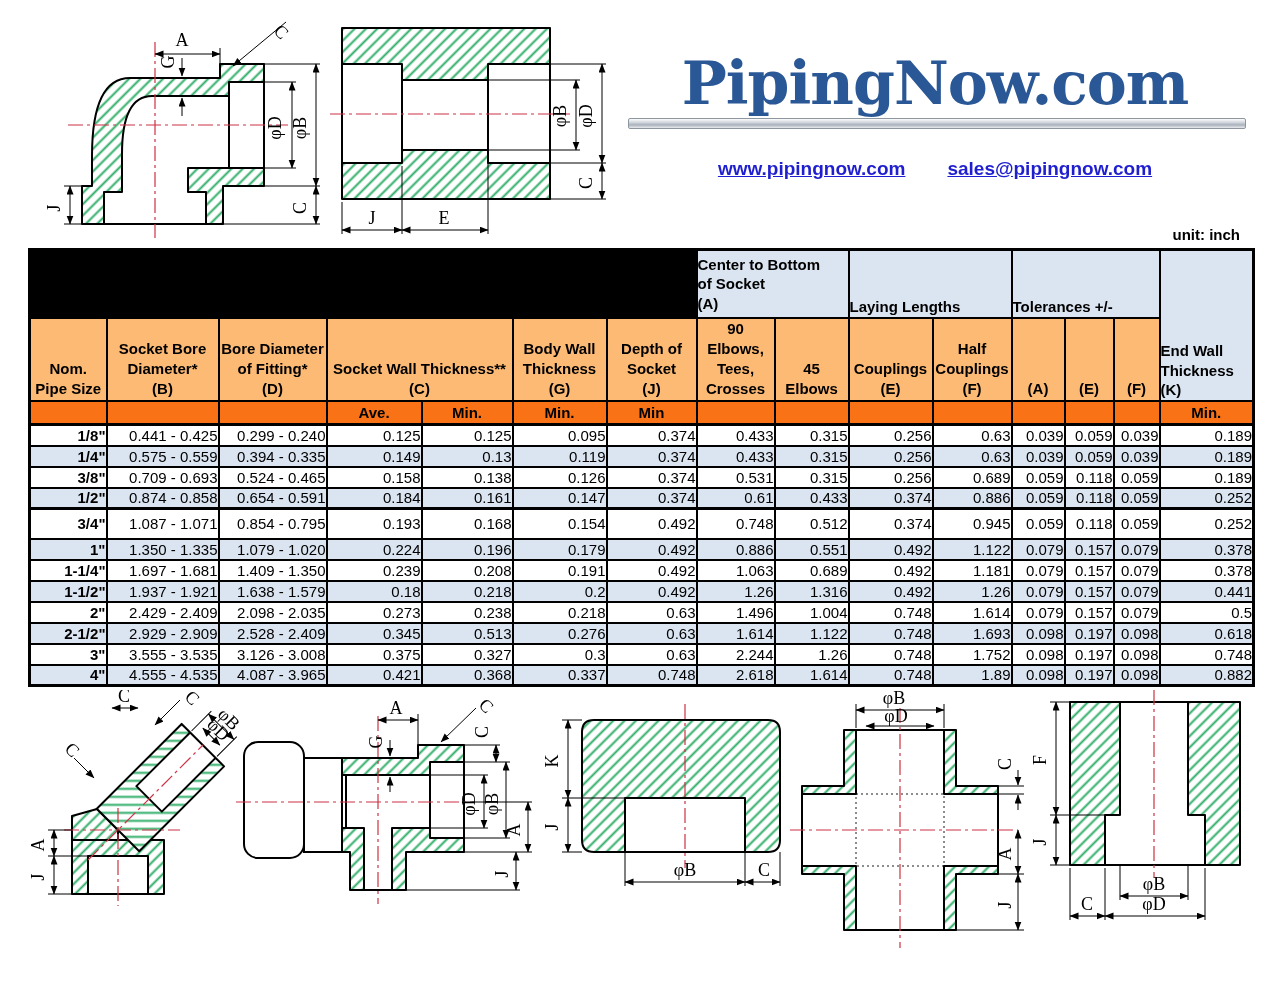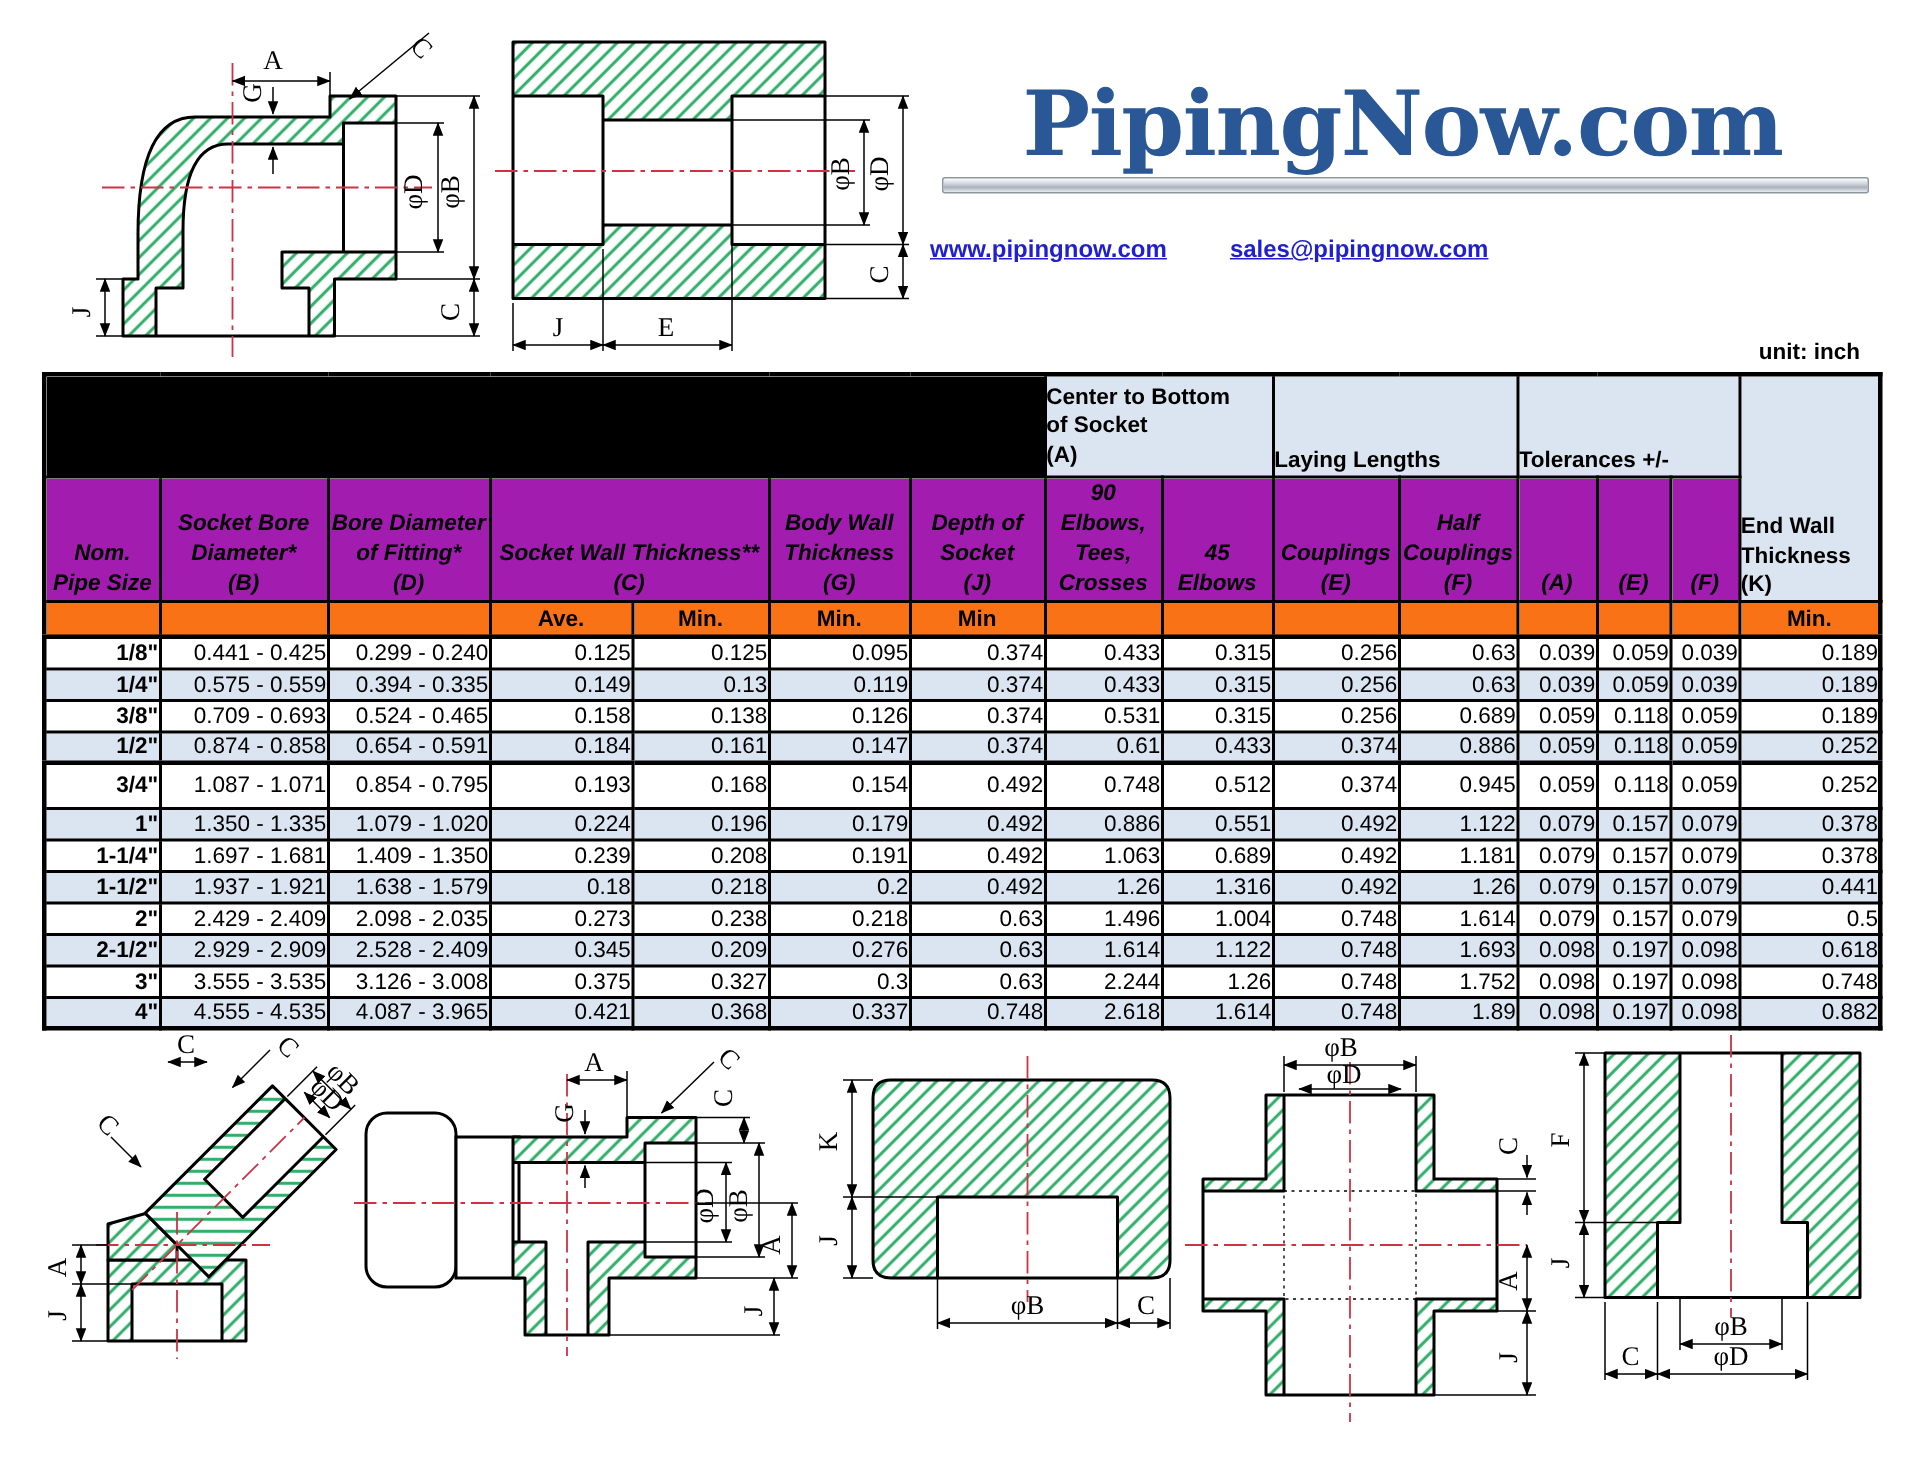--- a/index.html
+++ b/index.html
@@ -6,22 +6,22 @@
   .wrap{position:relative;width:1280px;height:989px;background:#fff;overflow:hidden;
         font-family:"Liberation Sans",sans-serif;}
 
   
   .brand{position:absolute;left:620px;top:48px;width:630px;text-align:center;
          font-family:"DejaVu Serif",serif;font-weight:bold;font-size:60px;
          color:#2a5795;letter-spacing:-1px;}
   .bar{position:absolute;left:628px;top:118px;width:616px;height:9px;
        background:linear-gradient(#fdfdfd,#cfd5dc 40%,#a9b1bc 65%,#e9ebef);
        border:1px solid #8e979f;border-radius:2px;}
-  .links{position:absolute;left:620px;top:158px;width:630px;text-align:left;
-         font-size:16px;font-weight:bold;color:#1f1fd0;}
+  .links{position:absolute;left:620px;top:158px;width:630px;text-align:center;
+         font-size:19px;font-weight:bold;color:#1f1fd0;}
   .links a{color:#1f1fd0;text-decoration:underline;cursor:pointer;}
   .links .gap{display:inline-block;width:42px;}
   .unit{position:absolute;left:1080px;top:226px;width:160px;text-align:right;
         font-size:15px;font-weight:bold;color:#000;}
 
   
   table.dim{position:absolute;left:28px;top:248px;border-collapse:collapse;
             table-layout:fixed;border:3px solid #000;background:#fff;}
   table.dim td,table.dim th{border:2px solid #000;font-size:15px;color:#000;
             overflow:hidden;padding:0;}
@@ -30,22 +30,22 @@
   tbody tr{height:21px;} tbody tr.tall{height:30px;}
   tbody tr.tall td{border-top-width:3px;}
   thead{border-bottom:3px solid #000;}
   .title-cell{background:#000;color:#fff;text-align:center;vertical-align:middle;
               font-weight:bold;font-size:20px;line-height:1.55;}
   .gh{background:#dbe5f1;font-weight:bold;text-align:left;white-space:pre-line;
       line-height:1.3;}
   .vmid{vertical-align:middle;}
   .vbot{vertical-align:bottom;padding-bottom:4px;}
   .kcell{vertical-align:bottom;padding-bottom:16px;}
-  .hd{background:#a21caf;font-weight:bold;text-align:center;vertical-align:bottom;
-      white-space:pre-line;line-height:1.35;padding-bottom:2px;font-style:italic;}
+  .hd{background:#fdba74;font-weight:bold;text-align:center;vertical-align:bottom;
+      white-space:pre-line;line-height:1.35;padding-bottom:2px;}
   .sub{background:#f97316;font-weight:bold;text-align:center;}
   tbody td{background:#fff;}
   tbody tr.alt td{background:#dbe5f1;}
   td.nom{font-weight:bold;text-align:right;padding-right:3px;}
   td.rng{text-align:right;padding-left:4px;}
   td.num{text-align:right;padding-right:5px;}
 
   
   .drw{position:absolute;}
   .out{stroke:#000;stroke-width:2;fill:url(#hatch);fill-rule:evenodd;stroke-linejoin:round;}
@@ -384,21 +384,21 @@
           <td class="num bl">0.079</td>
           <td class="num">0.157</td>
           <td class="num">0.079</td>
           <td class="num bl">0.5</td>
         </tr>
         <tr class="alt ">
           <td class="nom">2-1/2"</td>
           <td class="rng">2.929 - 2.909</td>
           <td class="rng">2.528 - 2.409</td>
           <td class="num bl">0.345</td>
-          <td class="num">0.209</td>
+          <td class="num">0.513</td>
           <td class="num bl">0.276</td>
           <td class="num bl">0.63</td>
           <td class="num bl">1.614</td>
           <td class="num">1.122</td>
           <td class="num bl">0.748</td>
           <td class="num">1.693</td>
           <td class="num bl">0.098</td>
           <td class="num">0.197</td>
           <td class="num">0.098</td>
           <td class="num bl">0.618</td>

